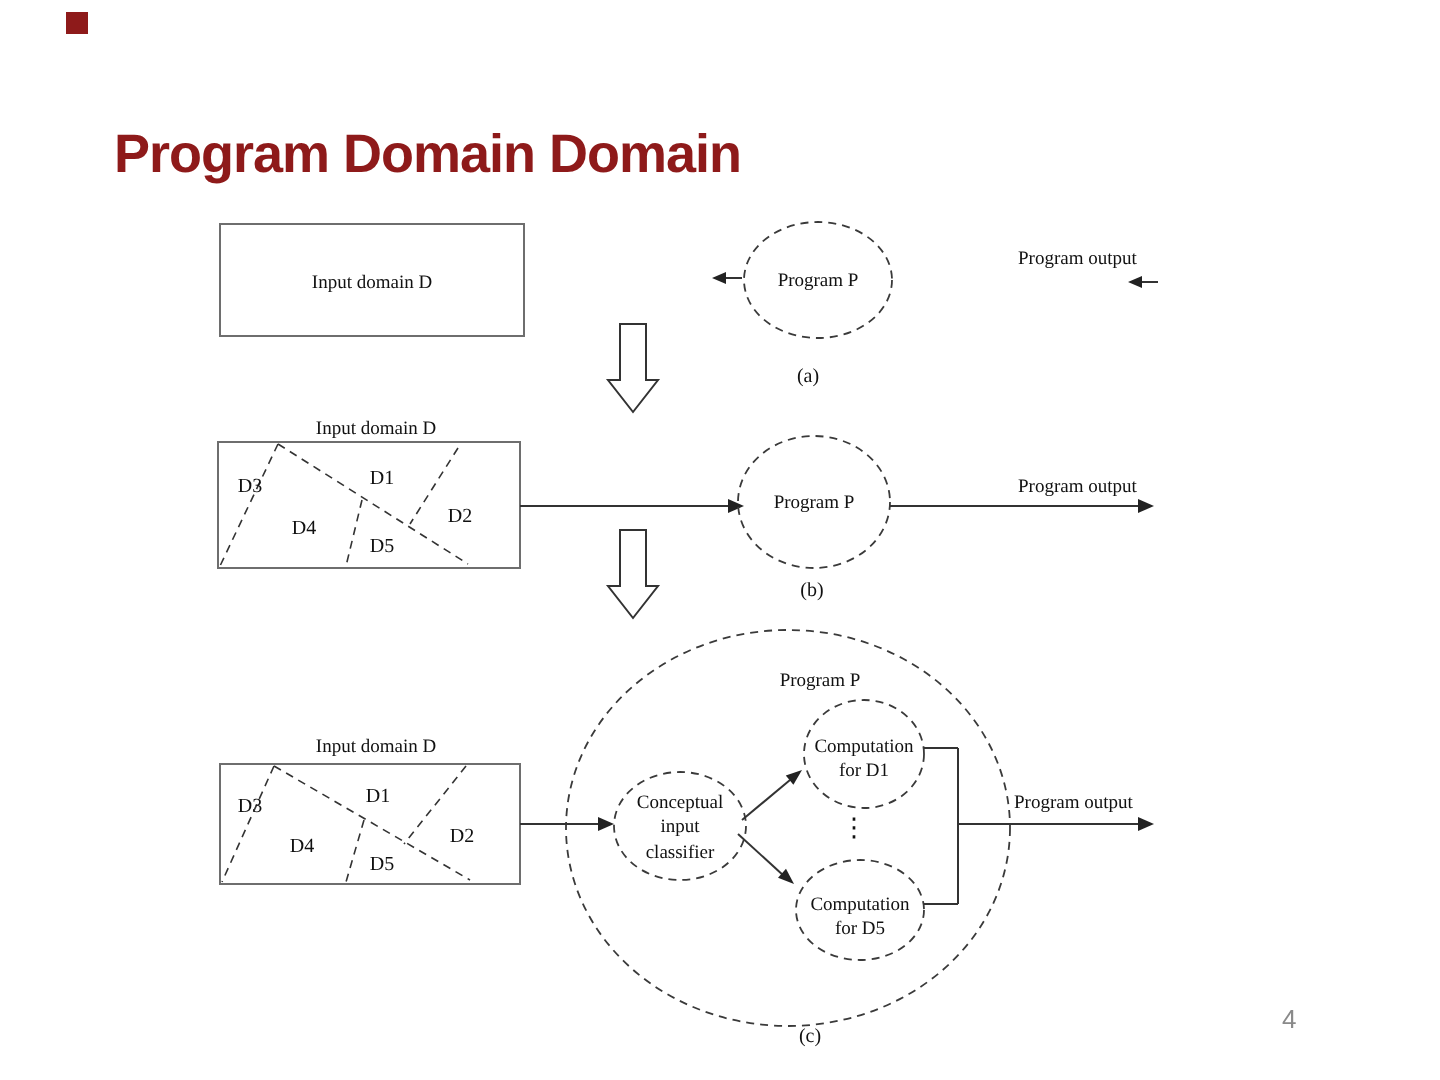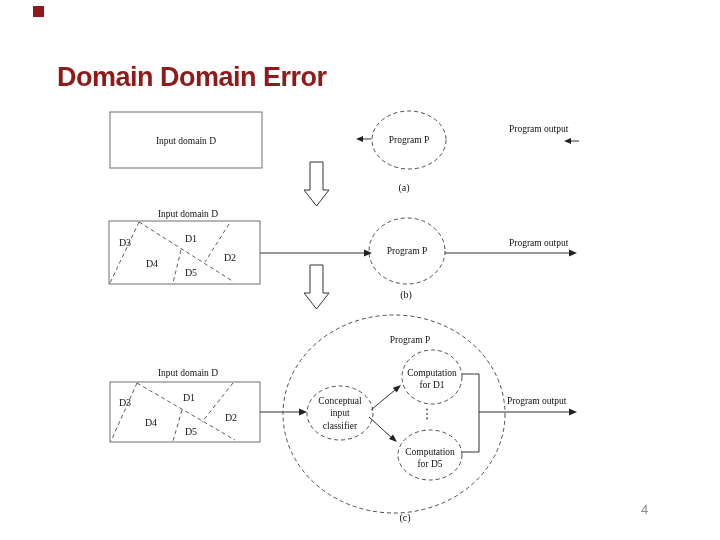--- a/index.html
+++ b/index.html
@@ -31,21 +31,21 @@
   .head{fill:#222;stroke:none;}
   .blockarrow{fill:#ffffff;stroke:#333;stroke-width:1;}
 </style>
 </head>
 <body>
 
 <div class="slide">
 
   <div class="accent-square"></div>
 
-  <h1 class="slide-title">Domain Domain Error</h1>
+  <h1 class="slide-title">Program Domain Domain</h1>
 
   <svg class="diagram" width="720" height="540" viewBox="0 0 720 540">
 
     <g>
       <rect class="box" x="110" y="112" width="152" height="56"></rect>
       <text class="dtext" x="186" y="144" text-anchor="middle">Input domain D</text>
 
       <g>
         <line class="flow" x1="363" y1="139" x2="371" y2="139"></line>
         <polygon class="head" points="356,139 363,136 363,142"></polygon>

